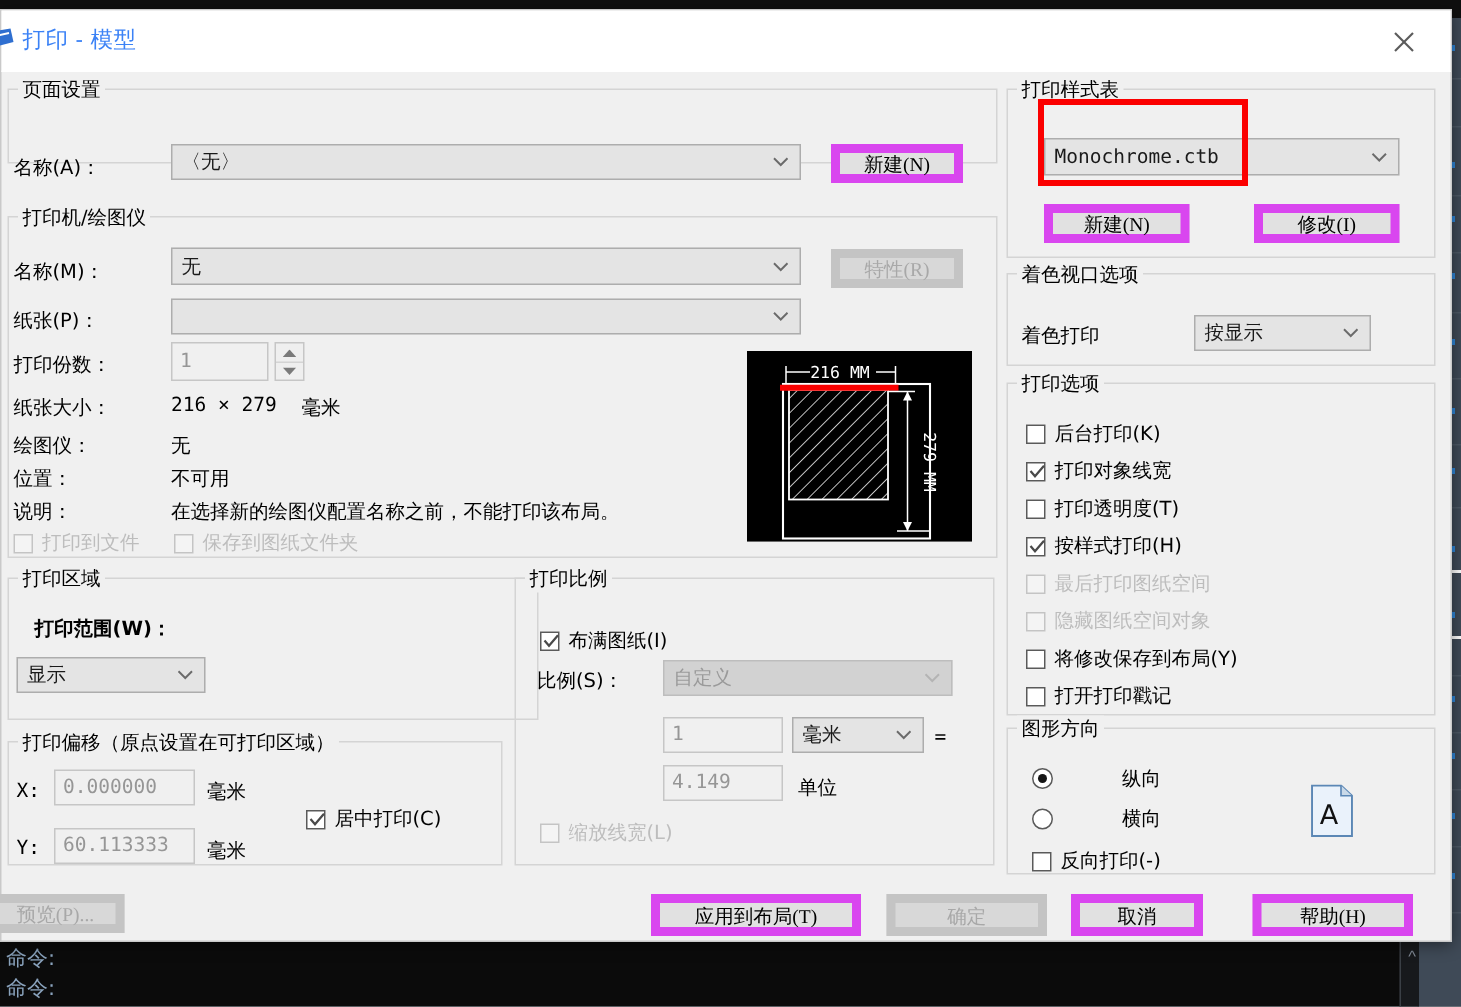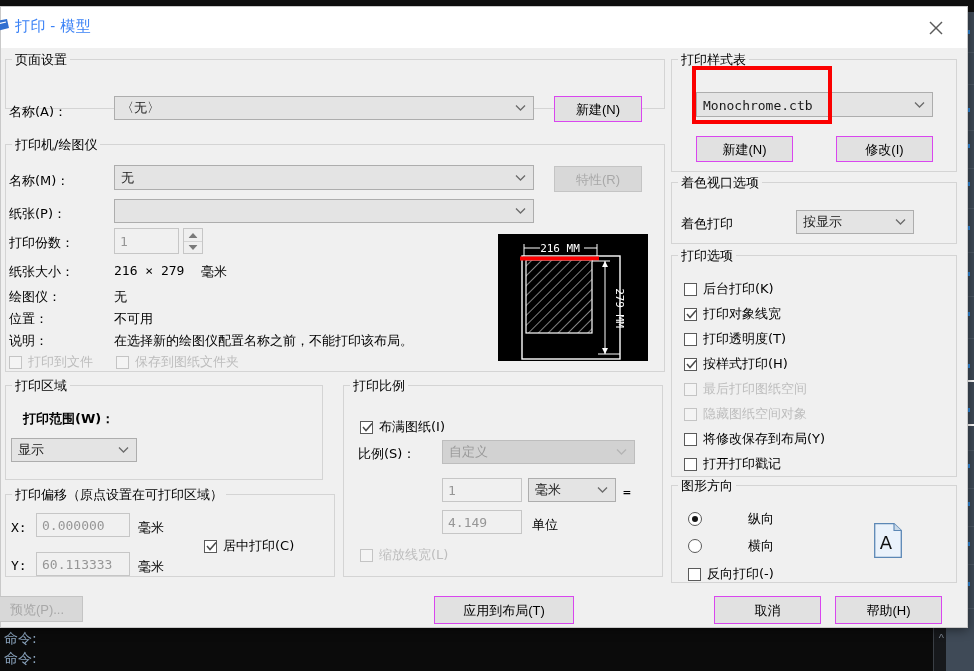--- a/index.html
+++ b/index.html
@@ -159,25 +159,25 @@
     font-family: "DejaVu Sans Mono", monospace;
     color: #969696;
     white-space: nowrap;
   }
 
   
   .btn {
     position: absolute;
     box-sizing: border-box;
     background: #e1e1e1;
-    border: 1px solid #d946ef;
+    border: 6px solid #d946ef;
     text-align: center;
     cursor: pointer;
     font-size: 13px;
-    font-family: Liberation Sans, sans-serif;
+    font-family: Liberation Serif, serif;
     color: #000;
     line-height: 1;
     display: flex; align-items: center; justify-content: center;
   }
   .btn.disabled {
     background: #d8d8d8; border-color: #c4c4c4; color: #a8a8a8;
     cursor: default;
   }
 
   
@@ -429,21 +429,21 @@
 
       <line x1="107" y1="27" x2="107" y2="120" stroke="#ffffff" stroke-width="1"></line>
       <polygon points="107,27 104,33 110,33" fill="#ffffff"></polygon>
       <polygon points="107,120 104,114 110,114" fill="#ffffff"></polygon>
       <line x1="94" y1="27" x2="112" y2="27" stroke="#ffffff" stroke-width="1"></line>
       <line x1="100" y1="120" x2="122" y2="120" stroke="#ffffff" stroke-width="1"></line>
       <text x="0" y="0" fill="#ffffff" font-family="DejaVu Sans Mono, monospace" font-size="11" text-anchor="middle" transform="translate(118,74) rotate(90)">279 MM</text>
     </svg>
   </div>
 
-  <div class="group" style="left:4px; top:378px; width:318px; height:95px;">
+  <div class="group" style="left:4px; top:378px; width:354px; height:95px;">
     <div class="group-title">打印区域</div>
   </div>
   <div class="lbl" style="left:22px; top:403px;font-weight:bold;">打印范围(W)：</div>
   <div class="combo cjk" style="left:10px; top:431px; width:126px; height:24px;">
     <span class="combo-text">显示</span>
     <svg class="chev" viewBox="0 0 11 7">
       <polyline points="1,1 5.5,5.5 10,1" stroke="#6b6b6b" stroke-width="1.3" fill="none"></polyline>
     </svg>
   </div>
 
@@ -599,18 +599,19 @@
     <span class="ctext">反向打印(-)</span>
   </div>
   <svg id="orient-icon" viewBox="0 0 28 35">
     <path d="M0.7,0.7 H20 L27.3,7.5 V34.3 H0.7 Z" fill="#eaf2fb" stroke="#5b87b5" stroke-width="1.3"></path>
     <path d="M20,0.7 V7.5 H27.3" fill="#c9d9e8" stroke="#5b87b5" stroke-width="1.1"></path>
     <text x="12" y="26" font-family="DejaVu Sans, sans-serif" font-size="18" fill="#111" text-anchor="middle">A</text>
   </svg>
 
   <div class="btn disabled" style="left:-10px; top:589px; width:92px; height:26px;">预览(P)...</div>
   <div class="btn" style="left:433px; top:589px; width:140px; height:28px;">应用到布局(T)</div>
-  <div class="btn" style="left:713px; top:589px; width:107px; height:28px;">取消</div>
+  <div class="btn disabled" style="left:590px; top:589px; width:107px; height:28px;">确定</div>
+  <div class="btn" style="left:713px; top:589px; width:88px; height:28px;">取消</div>
   <div class="btn" style="left:834px; top:589px; width:107px; height:28px;">帮助(H)</div>
 
   <div id="red-highlight" style="border-color: rgb(251, 0, 0);"></div>
 
 </div>
 
 </body></html>

